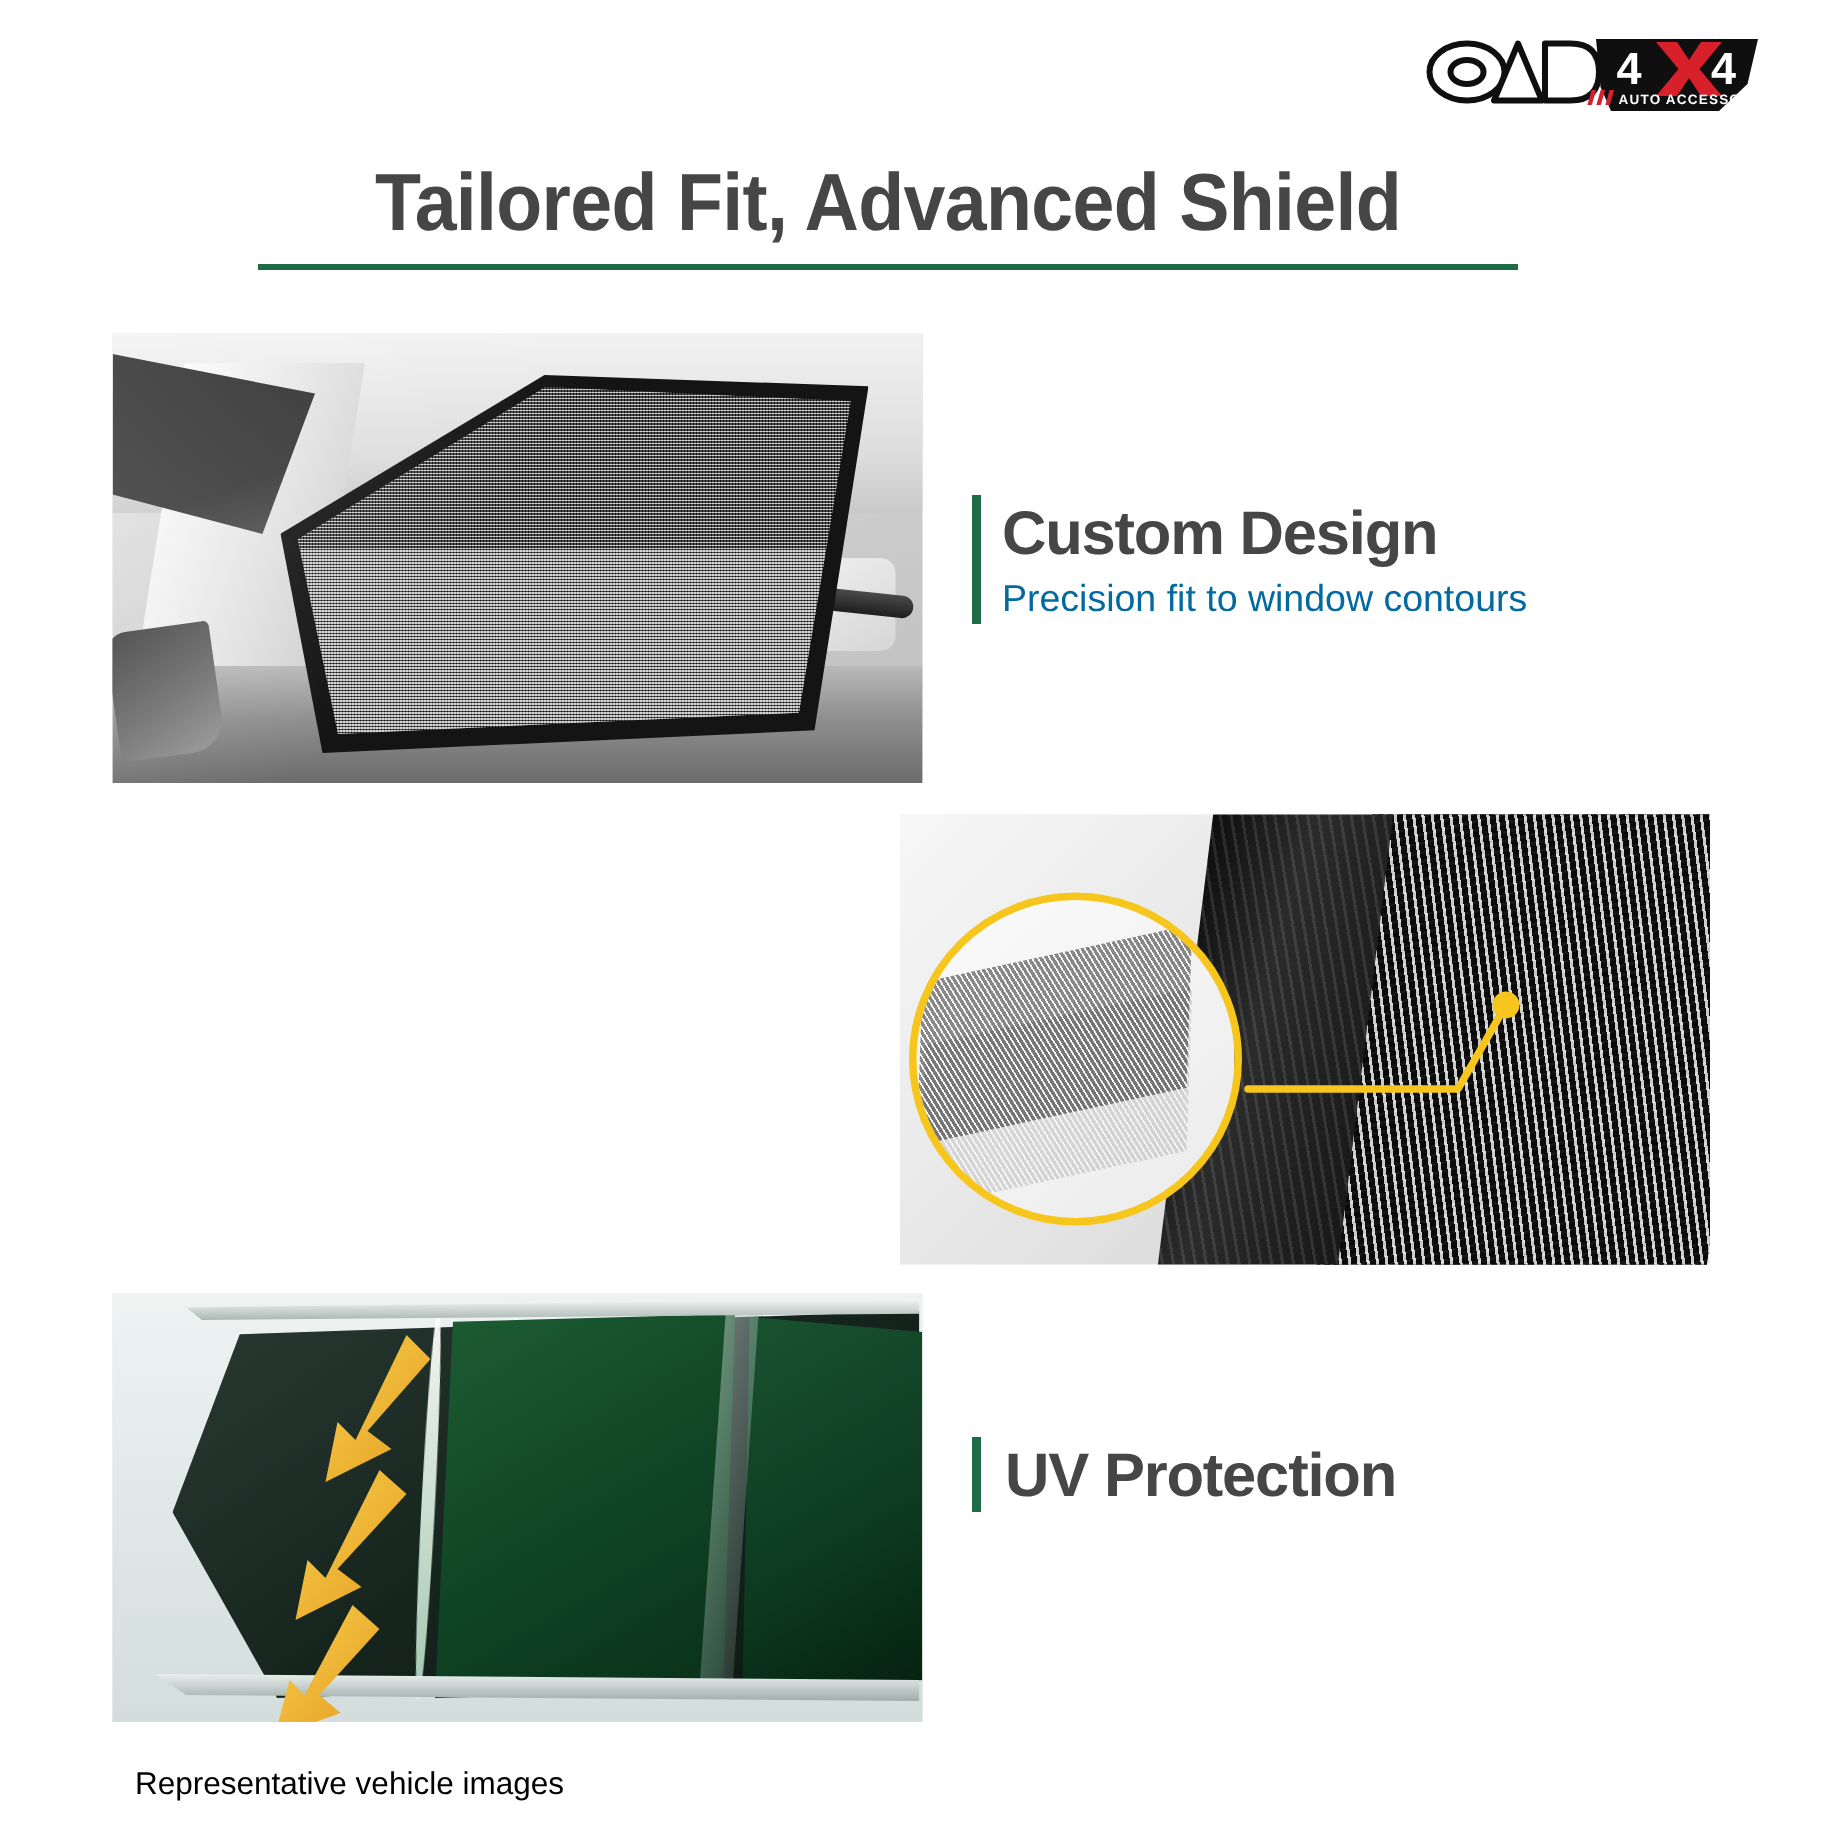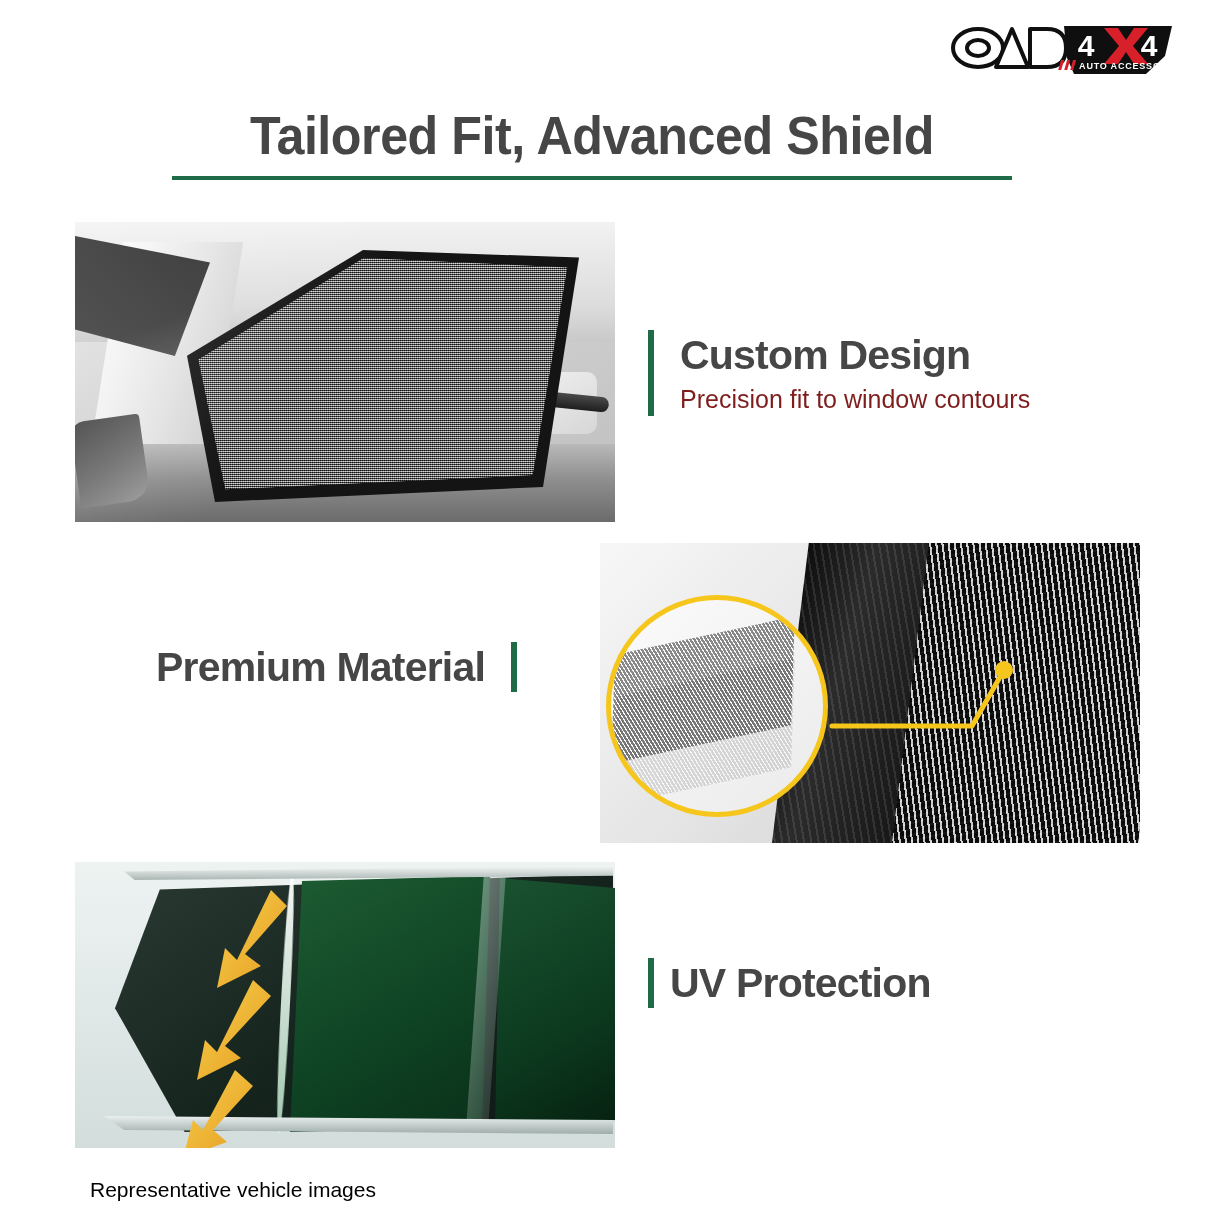--- a/index.html
+++ b/index.html
@@ -209,26 +209,26 @@
 
   
   .feature { position: absolute; display: flex; align-items: stretch; }
   .feature-bar { width: 6px; background: #1f6b48; flex: 0 0 6px; }
   .feature-text { display: flex; flex-direction: column; justify-content: center; }
   .feature-title {
     font-size: 41px; font-weight: bold; color: #464646;
     line-height: 50px; letter-spacing: -0.8px;
   }
   .feature-sub {
-    font-size: 25px; font-weight: normal; color: #7f1d1d;
+    font-size: 25px; font-weight: normal; color: #0369a1;
     line-height: 34px; margin-top: 2px;
   }
 
   #feature-custom-design { left: 648px; top: 330px; }
-  #feature-custom-design .feature-text { padding-left: 26px; }
+  #feature-custom-design .feature-text { padding-left: 14px; }
 
   #feature-premium-material { left: 156px; top: 642px; flex-direction: row; }
   #feature-premium-material .feature-text { padding-right: 26px; text-align: right; }
 
   #feature-uv-protection { left: 648px; top: 958px; }
   #feature-uv-protection .feature-text { padding-left: 16px; }
 
   
   .footer-note {
     position: absolute; left: 90px; top: 1176px;
@@ -284,21 +284,20 @@
 <div class="feature" id="feature-custom-design">
   <div class="feature-bar"></div>
   <div class="feature-text">
     <div class="feature-title">Custom Design</div>
     <div class="feature-sub">Precision fit to window contours</div>
   </div>
 </div>
 
 <div class="feature" id="feature-premium-material">
   <div class="feature-text">
-    <div class="feature-title">Premium Material</div>
   </div>
   <div class="feature-bar"></div>
 </div>
 
 <div class="photo" id="photo-premium-material">
   <div class="p2-left-bg"></div>
   <div class="p2-mesh-macro"></div>
   <div class="p2-binding"></div>
 
   <svg class="p2-leader" viewBox="0 0 540 300">

